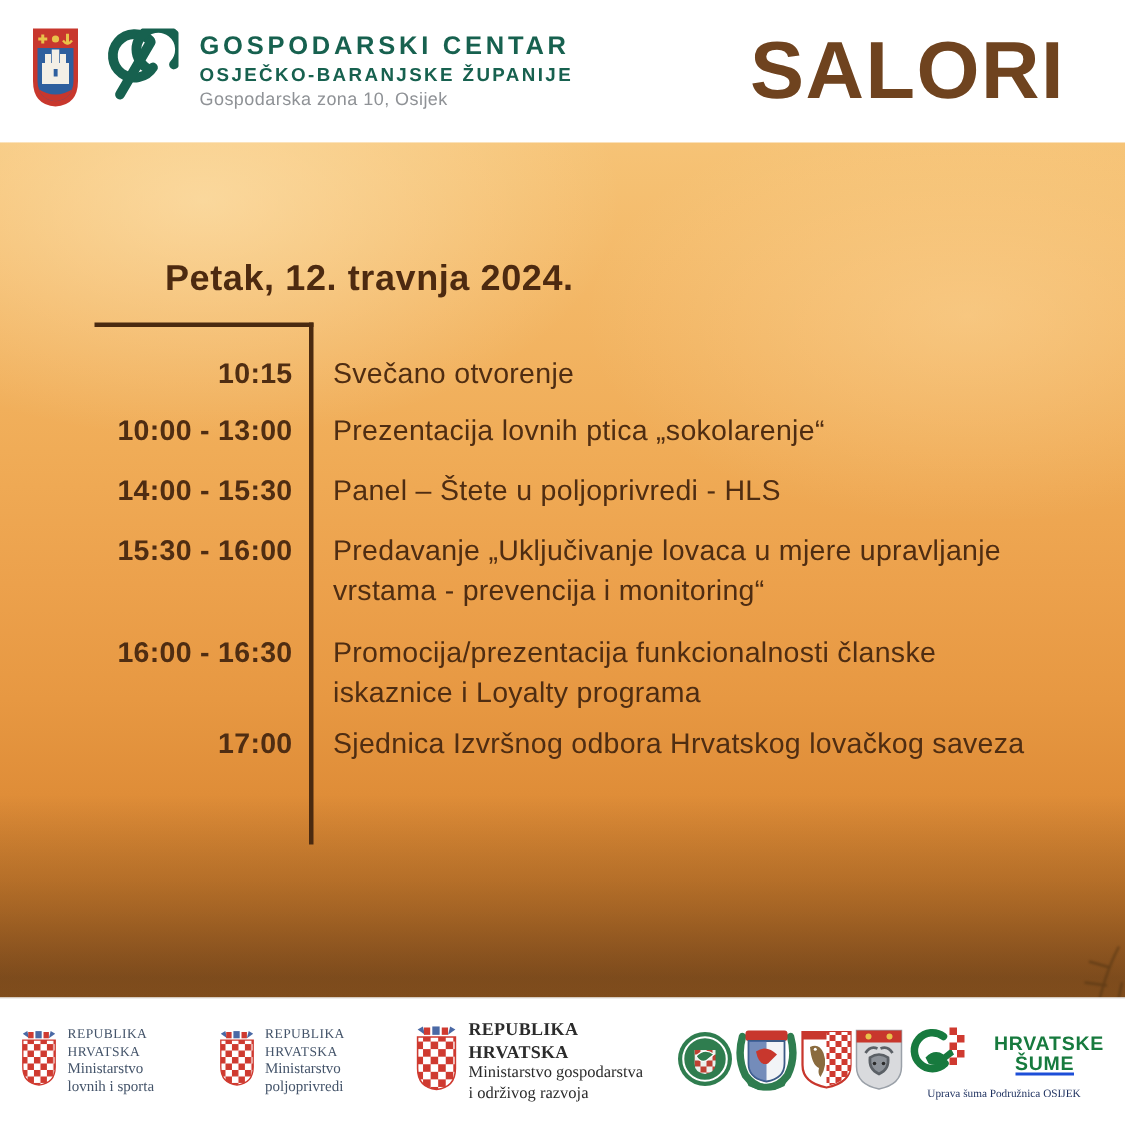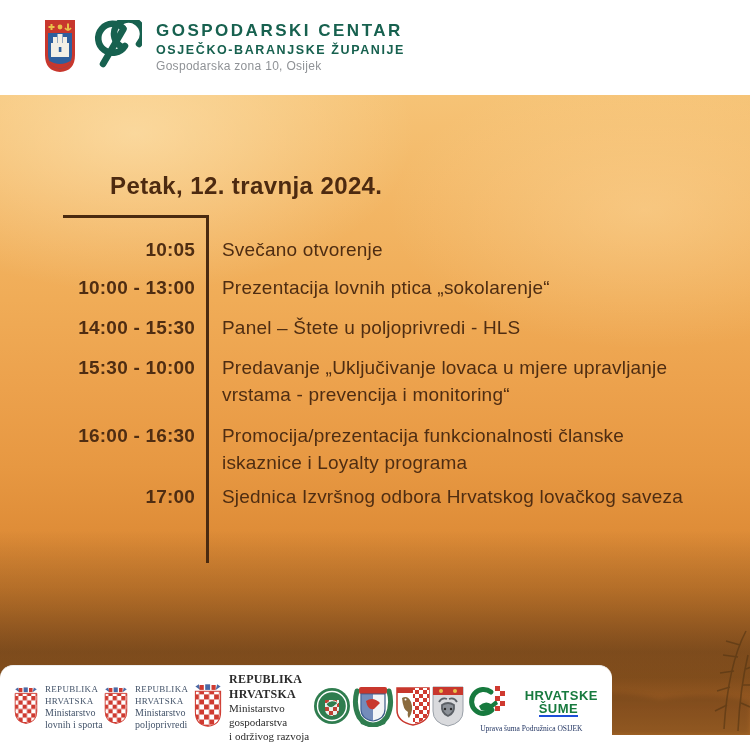--- a/index.html
+++ b/index.html
@@ -3,21 +3,21 @@
 <meta charset="utf-8">
 <style>
   html,body{margin:0;padding:0;}
   body{width:750px;height:750px;overflow:hidden;background:#fff;
        font-family:"Liberation Sans","DejaVu Sans",sans-serif;}
   .poster{position:relative;width:750px;height:750px;}
 
   
   .header{position:absolute;top:0;left:0;width:750px;height:95px;background:#ffffff;
           display:flex;align-items:center;justify-content:space-between;}
-  .header-left{display:flex;align-items:center;padding-left:44px;}
+  .header-left{display:flex;align-items:center;padding-left:21px;}
   .county-arms{margin-right:16px;}
   .gc-logo{margin-right:14px;}
   .org-text{line-height:1.15;}
   .org-line1{color:#17614f;font-weight:bold;font-size:17px;letter-spacing:2.5px;}
   .org-line2{color:#17614f;font-weight:bold;font-size:12.5px;letter-spacing:1.6px;margin-top:2px;}
   .org-line3{color:#8f9296;font-size:12px;margin-top:3px;letter-spacing:.3px;}
   .event-title{color:#6f431f;font-weight:800;font-size:54px;letter-spacing:1px;
                padding-right:40px;line-height:95px;}
 
   
@@ -42,23 +42,23 @@
 
   .rows{position:absolute;left:63px;top:141px;width:660px;color:#4f2d12;}
   .row{display:flex;align-items:flex-start;}
   .row .time{width:132px;min-width:132px;padding-right:12px;text-align:right;
              font-weight:bold;font-size:19px;line-height:27px;letter-spacing:.2px;}
   .row .desc{padding-left:15px;max-width:485px;font-size:19px;line-height:27px;letter-spacing:.2px;}
   .gap-a{margin-top:11px;} .gap-b{margin-top:13px;} .gap-c{margin-top:13px;}
   .gap-d{margin-top:14px;} .gap-e{margin-top:7px;}
 
   
-  .footer{position:absolute;left:0;top:665px;width:612px;height:85px;background:#ffffff;
+  .footer{position:absolute;left:0;top:665px;width:750px;height:85px;background:#ffffff;
           border-top:1px solid #eee;display:flex;align-items:center;
-          justify-content:space-between;padding:0 14px;box-sizing:border-box;border-radius:13px;}
+          justify-content:space-between;padding:0 14px;box-sizing:border-box;}
   .ministry{display:flex;align-items:center;font-family:"Liberation Serif","DejaVu Serif",serif;}
   .ministry .arms{margin-right:7px;flex:0 0 auto;}
   .min-text{line-height:1.25;color:#44546a;}
   .min-l1{font-size:9px;letter-spacing:.3px;}
   .min-l2,.min-l3{font-size:10px;}
   .ministry.big .min-text{color:#2b2b2b;}
   .ministry.big .min-l1{font-size:12px;font-weight:bold;letter-spacing:.2px;}
   .ministry.big .min-l2,.ministry.big .min-l3{font-size:11px;}
   .emblem{flex:0 0 auto;}
   .hs-logo{display:flex;flex-direction:column;align-items:center;}
@@ -119,20 +119,21 @@
             <path d="M30 27 A 14.5 14.5 0 1 1 47 24"></path>
           </g>
         </svg>
       </span>
       <div class="org-text">
         <div class="org-line1">GOSPODARSKI CENTAR</div>
         <div class="org-line2">OSJEČKO-BARANJSKE ŽUPANIJE</div>
         <div class="org-line3">Gospodarska zona 10, Osijek</div>
       </div>
     </div>
+    <div class="event-title">SALORI</div>
   </div>
 
   <div class="photo">
     <div class="haze"></div>
 
     <svg class="grass-band" viewBox="0 0 750 70" preserveAspectRatio="none">
       <path d="M0 38 Q40 26 80 36 Q130 20 180 34 Q240 24 300 36 Q360 18 420 34 Q480 26 540 36 Q600 20 660 34 Q710 26 750 36 L750 70 L0 70 Z" fill="rgba(80,50,18,.55)"></path>
     </svg>
 
     <svg class="veg veg-left" width="60" height="50" viewBox="0 0 60 50">
@@ -151,33 +152,33 @@
         <path d="M66 44 l10 -4 M63 60 l9 0 M61 78 l9 4"></path>
       </g>
     </svg>
 
     <div class="date-title">Petak, 12. travnja 2024.</div>
     <div class="bracket-h"></div>
     <div class="bracket-v"></div>
 
     <div class="rows">
       <div class="row">
-        <div class="time">10:05</div>
+        <div class="time">10:15</div>
         <div class="desc">Svečano otvorenje</div>
       </div>
       <div class="row gap-a">
         <div class="time">10:00 - 13:00</div>
         <div class="desc">Prezentacija lovnih ptica „sokolarenje“</div>
       </div>
       <div class="row gap-b">
         <div class="time">14:00 - 15:30</div>
         <div class="desc">Panel – Štete u poljoprivredi - HLS</div>
       </div>
       <div class="row gap-c">
-        <div class="time">15:30 - 10:00</div>
+        <div class="time">15:30 - 16:00</div>
         <div class="desc">Predavanje „Uključivanje lovaca u mjere upravljanje vrstama - prevencija i monitoring“</div>
       </div>
       <div class="row gap-d">
         <div class="time">16:00 - 16:30</div>
         <div class="desc">Promocija/prezentacija funkcionalnosti članske iskaznice i Loyalty programa</div>
       </div>
       <div class="row gap-e">
         <div class="time">17:00</div>
         <div class="desc">Sjednica Izvršnog odbora Hrvatskog lovačkog saveza</div>
       </div>

